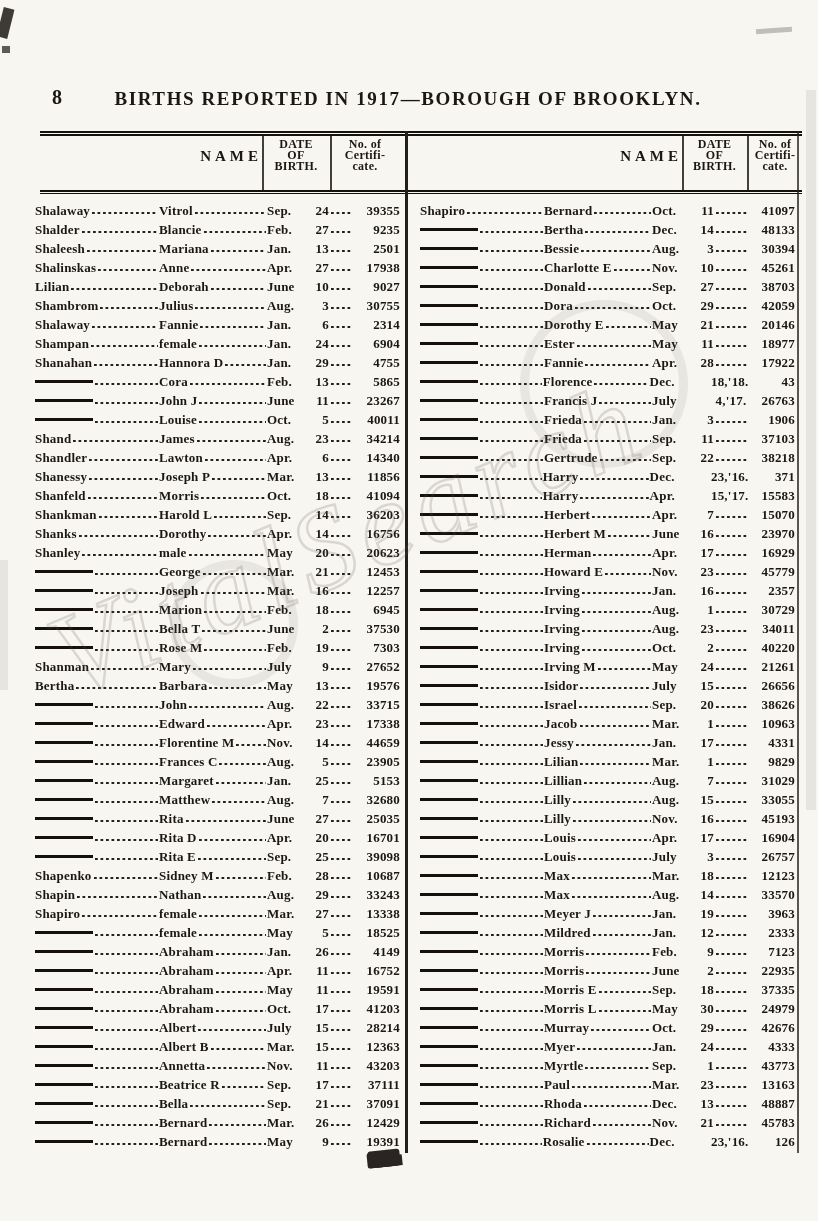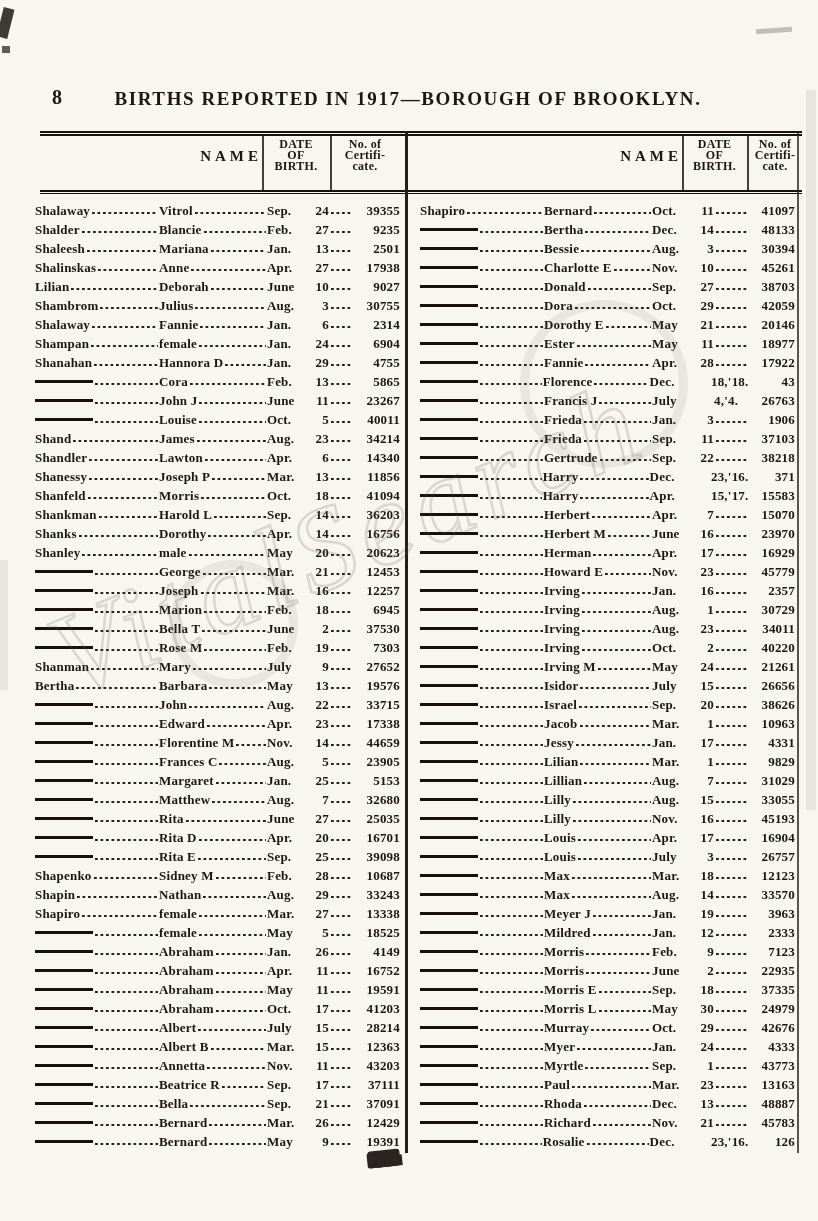--- a/index.html
+++ b/index.html
@@ -34,21 +34,21 @@
   .col{position:absolute;top:201px;}
   .col.left{left:35px;width:365px;}
   .col.right{left:420px;width:375px;}
   .row{display:flex;height:19px;line-height:19px;font-size:13px;font-weight:700;letter-spacing:.2px;white-space:nowrap;}
   .cell{display:flex;overflow:hidden;}
   .c-sur{width:124px;}
   .c-giv{width:108px;}
   .c-mon{width:38px;}
   .c-day{width:24px;text-align:right;}
   .c-mid{flex:1 1 auto;display:flex;}
-  .c-mid.yr{display:block;text-align:left;padding-right:1px;}
+  .c-mid.yr{display:block;text-align:center;padding-right:1px;}
   .c-cert{width:46px;text-align:right;}
   .dots{flex:1 1 auto;align-self:flex-end;height:6px;margin:0 1px 4px 2px;
     background-image:radial-gradient(circle at 1.5px 3px,#241f1a 1.15px,rgba(0,0,0,0) 1.5px);
     background-size:5.5px 6px;background-repeat:repeat-x;}
   .dash{width:58px;height:3px;background:#15100c;align-self:center;flex:0 0 auto;}
   
   .wm{position:absolute;pointer-events:none;color:transparent;
     -webkit-text-stroke:2.5px rgba(95,92,86,.20);font-size:118px;font-style:italic;
     letter-spacing:8px;transform:rotate(-23deg);transform-origin:left top;white-space:nowrap;z-index:5;}
   .wm-circle{position:absolute;border:9px solid rgba(95,92,86,.10);border-radius:50%;pointer-events:none;z-index:5;}
@@ -956,21 +956,21 @@
         <span class="cell c-sur">
           <span class="dash"></span>
           <span class="dots"></span>
         </span>
         <span class="cell c-giv">
           <span class="txt">Francis J</span>
           <span class="dots"></span>
         </span>
         <span class="c-mon">July</span>
         <span class="c-day"></span>
-        <span class="c-mid yr">4,'4.</span>
+        <span class="c-mid yr">4,'17.</span>
         <span class="c-cert">26763</span>
       </div>
       <div class="row">
         <span class="cell c-sur">
           <span class="dash"></span>
           <span class="dots"></span>
         </span>
         <span class="cell c-giv">
           <span class="txt">Frieda</span>
           <span class="dots"></span>

